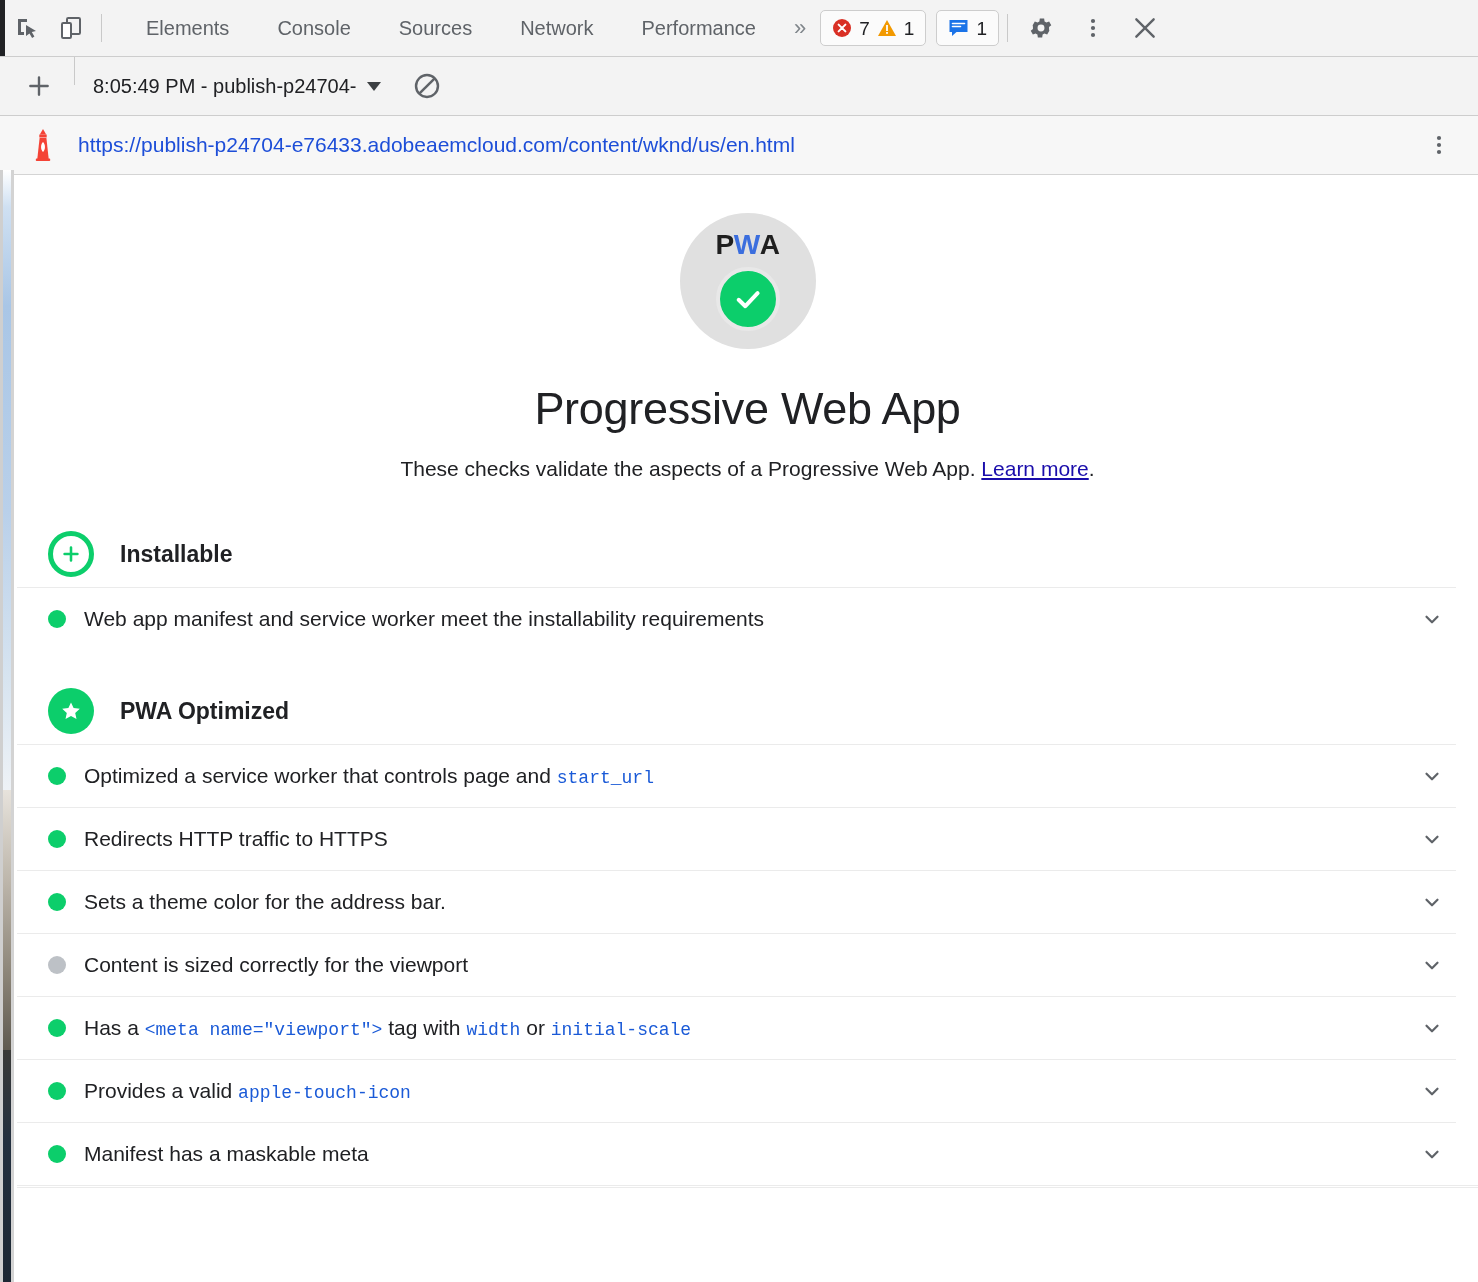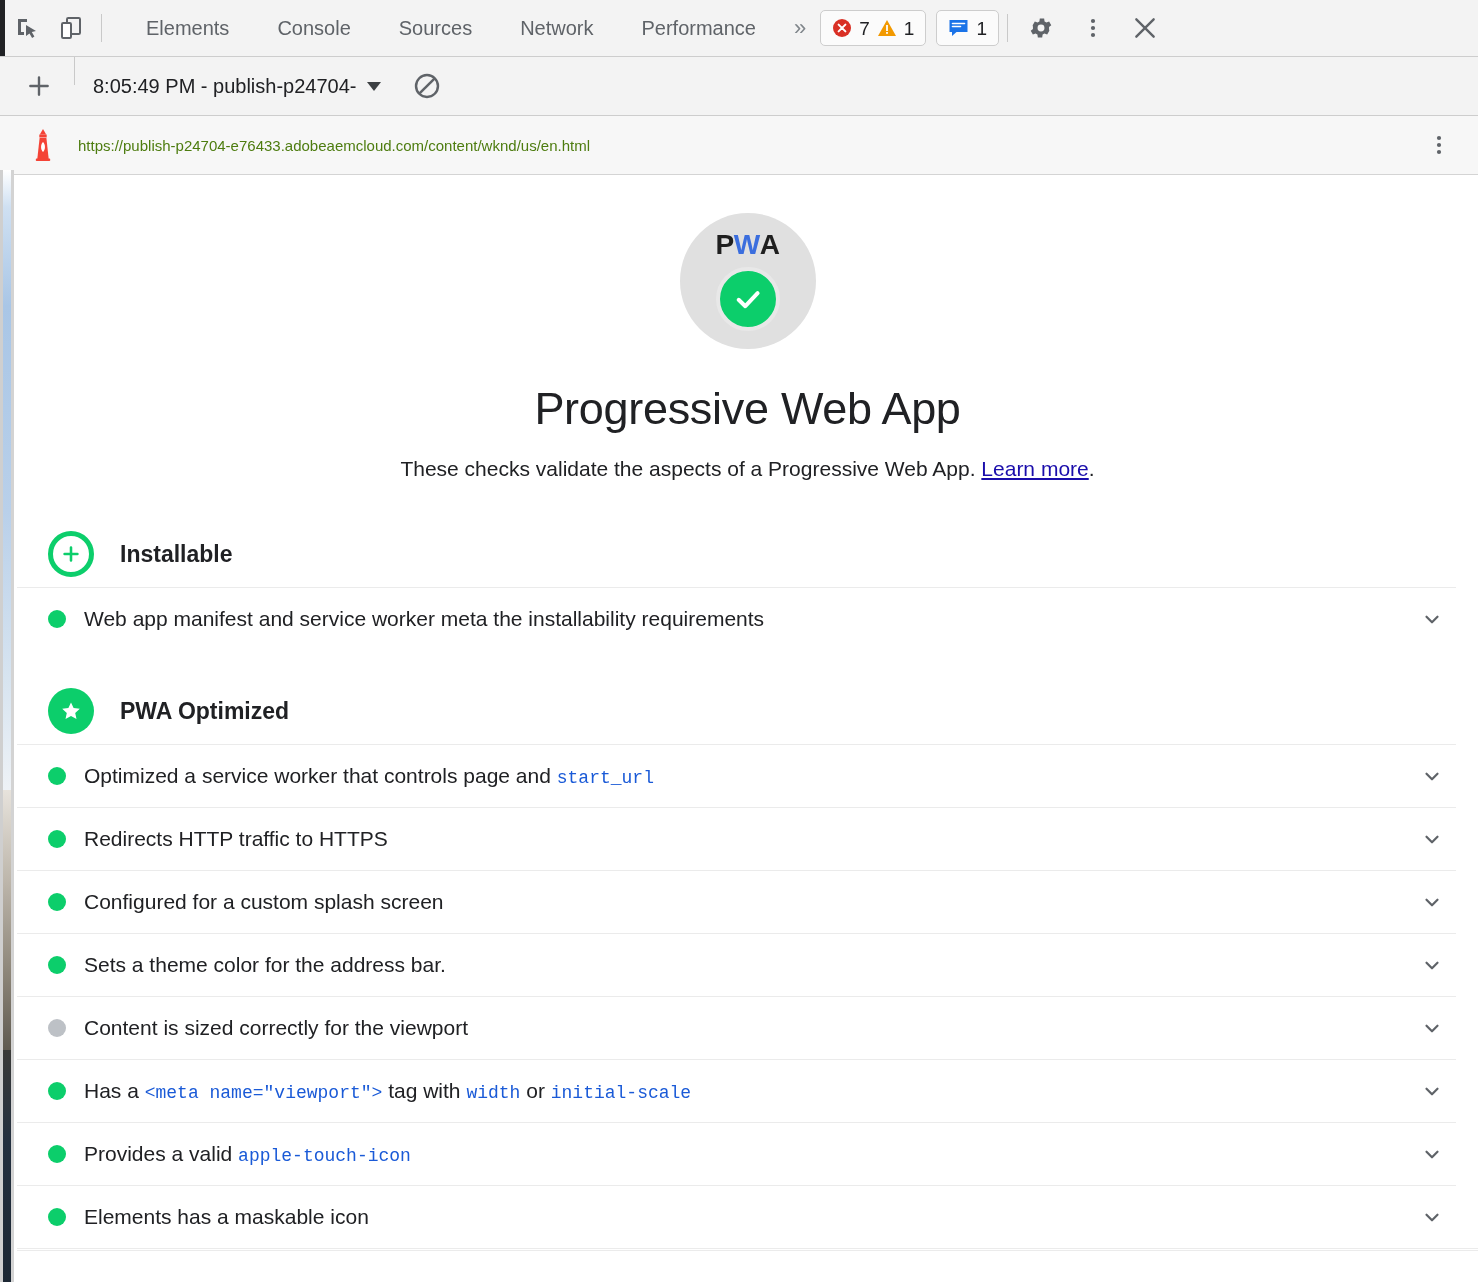--- a/index.html
+++ b/index.html
@@ -227,22 +227,22 @@
   .lighthouse-logo {
     width: 34px;
     margin-left: 26px;
     margin-right: 18px;
     display: flex;
     align-items: center;
     justify-content: center;
     flex: none;
   }
   .url-text {
-    font-size: 15px;
-    color: #4d7c0f;
+    font-size: 21px;
+    color: #1d4ed8;
     white-space: nowrap;
     overflow: hidden;
     text-overflow: ellipsis;
   }
   .url-menu {
     margin-left: auto;
     margin-right: 22px;
     display: flex;
     align-items: center;
     justify-content: center;
@@ -559,21 +559,21 @@
           <div class="badge-ring">
             <svg width="22" height="22" viewBox="0 0 24 24">
               <path d="M12 5 v14 M5 12 h14" stroke="#0cce6b" stroke-width="2.8" stroke-linecap="round"></path>
             </svg>
           </div>
           <div class="title">Installable</div>
         </div>
 
         <div class="audit-row">
           <span class="dot pass"></span>
-          <span class="audit-text"><span>Web app manifest and service worker meta the installability requirements</span></span>
+          <span class="audit-text"><span>Web app manifest and service worker meet the installability requirements</span></span>
           <span class="chev">
             <svg width="22" height="22" viewBox="0 0 24 24">
               <path d="M6 9.5 L12 15.5 L18 9.5" fill="none" stroke="#5f6368" stroke-width="2.4" stroke-linecap="round" stroke-linejoin="round"></path>
             </svg>
           </span>
         </div>
 
         <div class="section-gap"></div>
 
         <div class="section-head">
@@ -598,73 +598,64 @@
         <div class="audit-row">
           <span class="dot pass"></span>
           <span class="audit-text"><span>Redirects HTTP traffic to HTTPS</span></span>
           <span class="chev">
             <svg width="22" height="22" viewBox="0 0 24 24">
                 <path d="M6 9.5 L12 15.5 L18 9.5" fill="none" stroke="#5f6368" stroke-width="2.4" stroke-linecap="round" stroke-linejoin="round"></path>
               </svg>
           </span>
         </div>
 
+
         <div class="audit-row">
           <span class="dot pass"></span>
-          <span class="audit-text"><span>Configured for a custom splash screen</span></span>
+          <span class="audit-text"><span>Sets a theme color for the address bar.</span></span>
           <span class="chev">
             <svg width="22" height="22" viewBox="0 0 24 24">
                 <path d="M6 9.5 L12 15.5 L18 9.5" fill="none" stroke="#5f6368" stroke-width="2.4" stroke-linecap="round" stroke-linejoin="round"></path>
               </svg>
           </span>
         </div>
 
         <div class="audit-row">
-          <span class="dot pass"></span>
-          <span class="audit-text"><span>Sets a theme color for the address bar.</span></span>
+          <span class="dot na"></span>
+          <span class="audit-text"><span>Content is sized correctly for the viewport</span></span>
           <span class="chev">
             <svg width="22" height="22" viewBox="0 0 24 24">
                 <path d="M6 9.5 L12 15.5 L18 9.5" fill="none" stroke="#5f6368" stroke-width="2.4" stroke-linecap="round" stroke-linejoin="round"></path>
               </svg>
           </span>
         </div>
 
         <div class="audit-row">
-          <span class="dot na"></span>
-          <span class="audit-text"><span>Content is sized correctly for the viewport</span></span>
+          <span class="dot pass"></span>
+          <span class="audit-text"><span>Has a </span><code>&lt;meta name="viewport"&gt;</code><span> tag with </span><code>width</code><span> or </span><code>initial-scale</code></span>
           <span class="chev">
             <svg width="22" height="22" viewBox="0 0 24 24">
                 <path d="M6 9.5 L12 15.5 L18 9.5" fill="none" stroke="#5f6368" stroke-width="2.4" stroke-linecap="round" stroke-linejoin="round"></path>
               </svg>
           </span>
         </div>
 
         <div class="audit-row">
           <span class="dot pass"></span>
-          <span class="audit-text"><span>Has a </span><code>&lt;meta name="viewport"&gt;</code><span> tag with </span><code>width</code><span> or </span><code>initial-scale</code></span>
+          <span class="audit-text"><span>Provides a valid </span><code>apple-touch-icon</code></span>
           <span class="chev">
             <svg width="22" height="22" viewBox="0 0 24 24">
                 <path d="M6 9.5 L12 15.5 L18 9.5" fill="none" stroke="#5f6368" stroke-width="2.4" stroke-linecap="round" stroke-linejoin="round"></path>
               </svg>
           </span>
         </div>
 
         <div class="audit-row">
           <span class="dot pass"></span>
-          <span class="audit-text"><span>Provides a valid </span><code>apple-touch-icon</code></span>
-          <span class="chev">
-            <svg width="22" height="22" viewBox="0 0 24 24">
-                <path d="M6 9.5 L12 15.5 L18 9.5" fill="none" stroke="#5f6368" stroke-width="2.4" stroke-linecap="round" stroke-linejoin="round"></path>
-              </svg>
-          </span>
-        </div>
-
-        <div class="audit-row">
-          <span class="dot pass"></span>
-          <span class="audit-text"><span>Elements has a maskable icon</span></span>
+          <span class="audit-text"><span>Manifest has a maskable meta</span></span>
           <span class="chev">
             <svg width="22" height="22" viewBox="0 0 24 24">
                 <path d="M6 9.5 L12 15.5 L18 9.5" fill="none" stroke="#5f6368" stroke-width="2.4" stroke-linecap="round" stroke-linejoin="round"></path>
               </svg>
           </span>
         </div>
 
         <div class="audit-row" style="border-bottom:1px solid #ebebeb; height:1px; padding:0; margin:0;"></div>
 
       </div>

